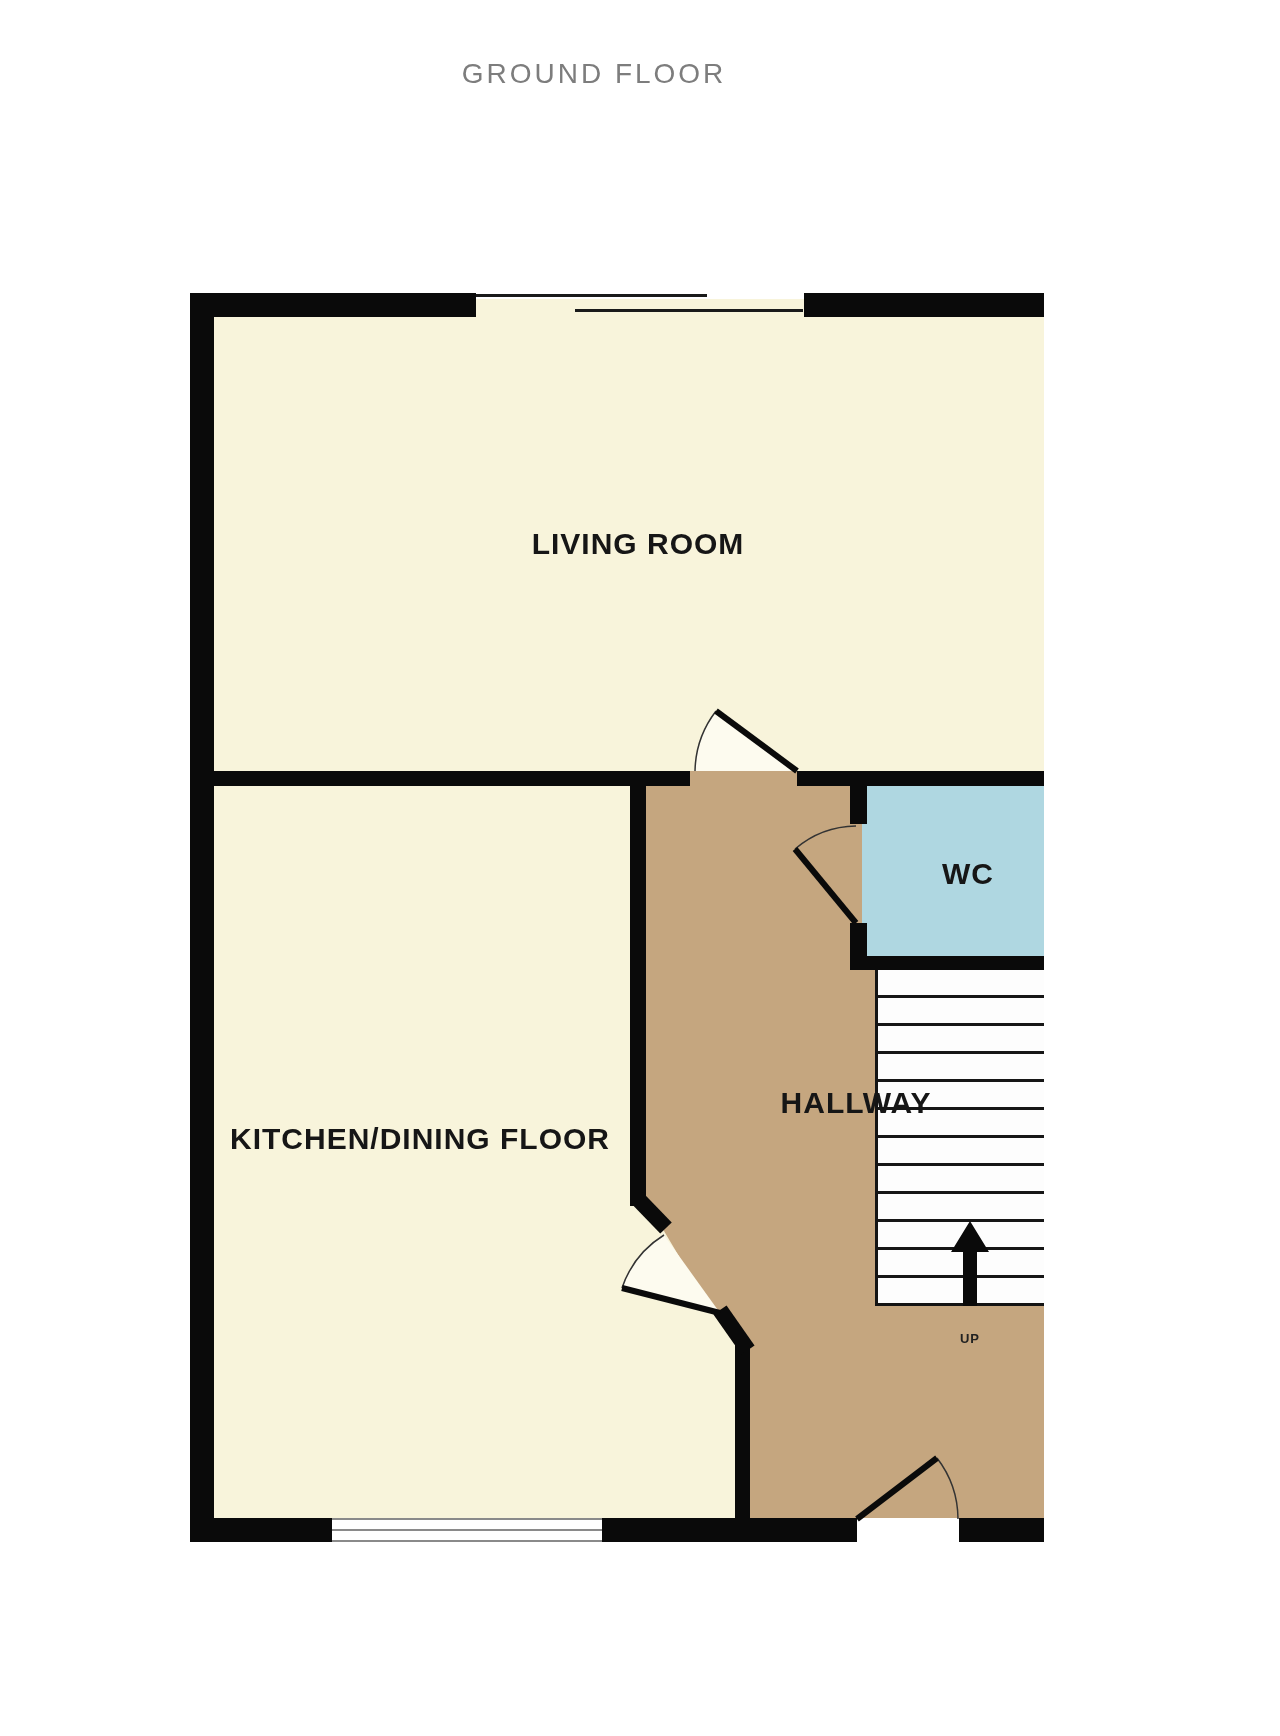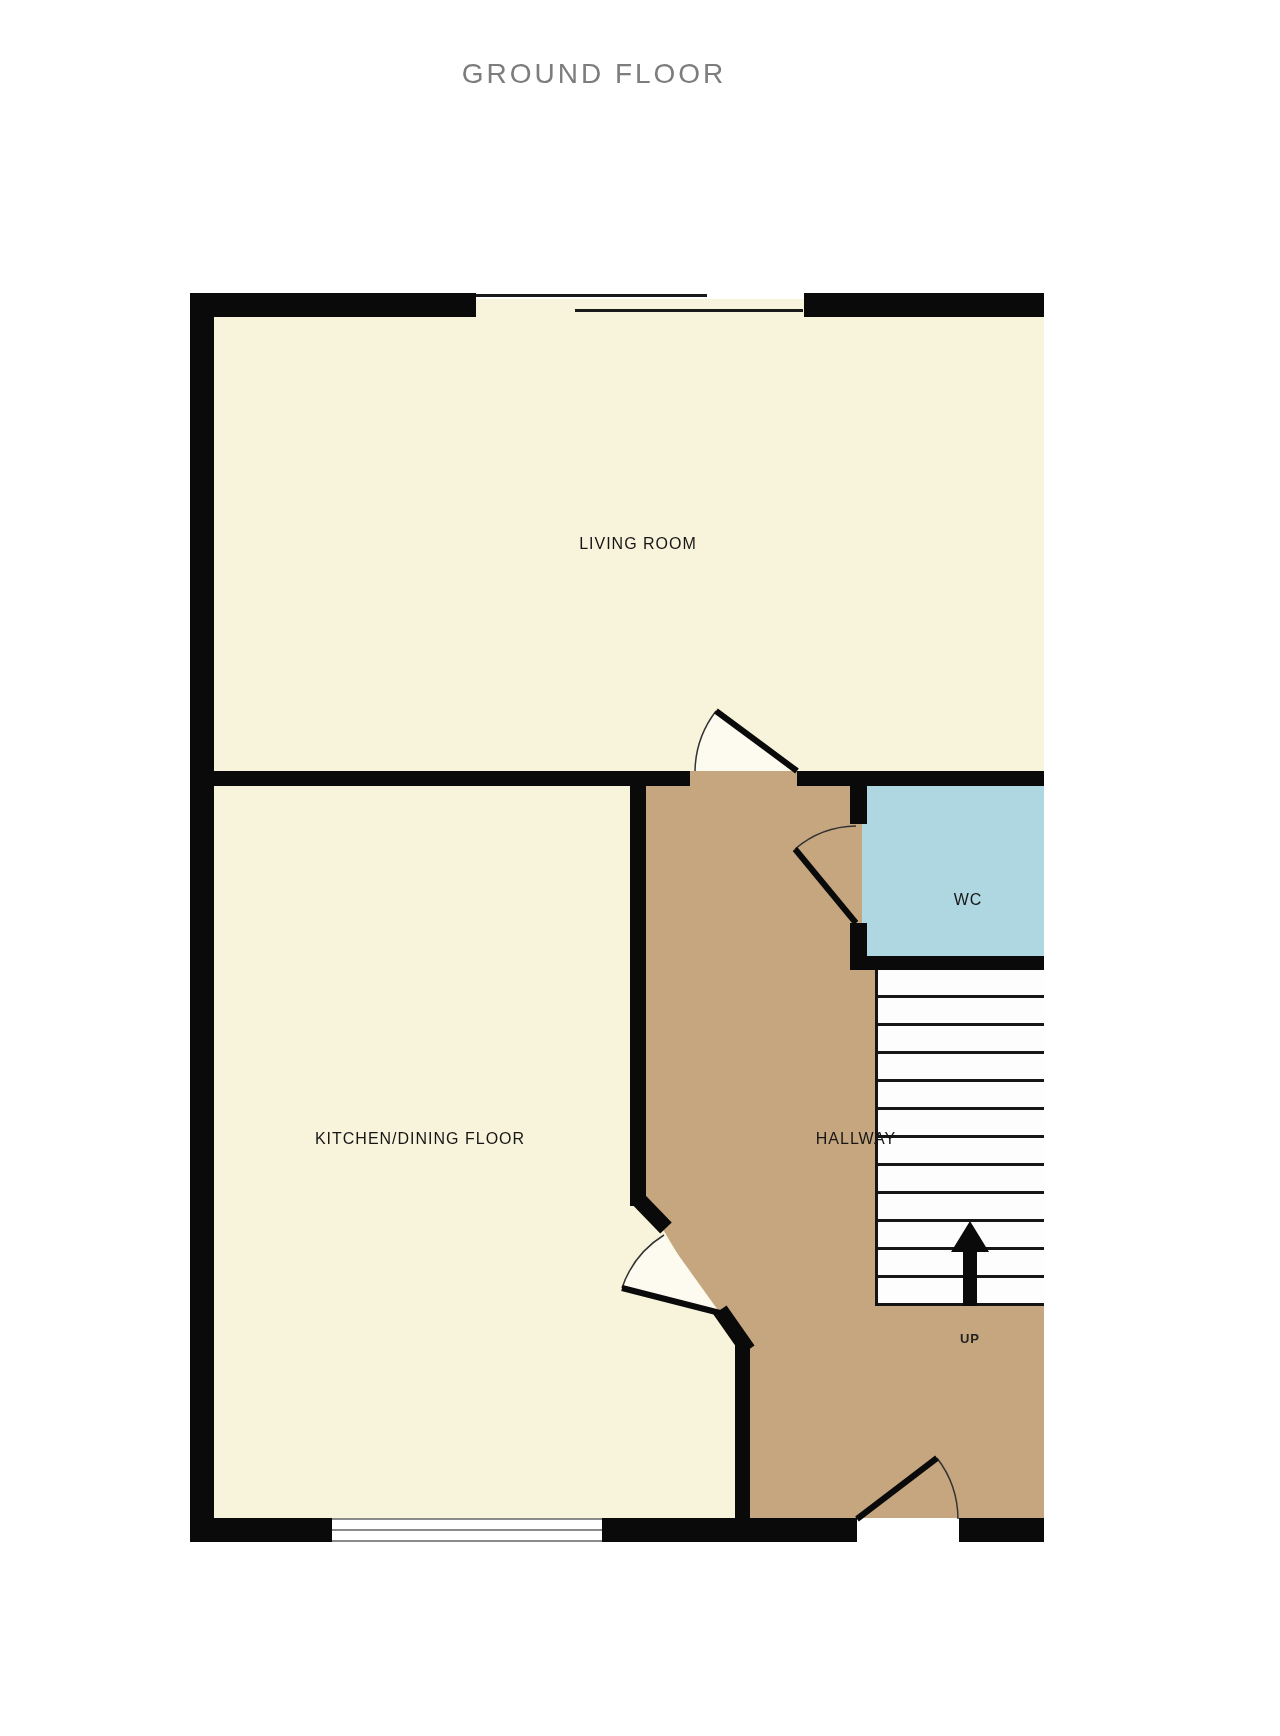--- a/index.html
+++ b/index.html
@@ -24,22 +24,22 @@
     border-left:3px solid #141414;border-bottom:3px solid #141414;
     background:repeating-linear-gradient(to bottom,#fdfdfd 0 25px,#161616 25px 28px);}
 
   
   .wall{position:absolute;background:#0a0a0a;}
   .win-line{position:absolute;background:#1a1a1a;height:3px;}
   .window-bottom{position:absolute;left:332px;top:1518px;width:270px;height:24px;
     background:linear-gradient(#8a8a8a 0 2px,#ffffff 2px 11px,#8a8a8a 11px 13px,#ffffff 13px 22px,#8a8a8a 22px 24px);}
 
   
-  .room-label{position:absolute;transform:translate(-50%,-50%);font-weight:normal;
-    font-size:16px;color:#161616;letter-spacing:1px;white-space:nowrap;z-index:30;}
+  .room-label{position:absolute;transform:translate(-50%,-50%);font-weight:bold;
+    font-size:30px;color:#161616;letter-spacing:1px;white-space:nowrap;z-index:30;}
   .up-label{position:absolute;transform:translate(-50%,-50%);font-weight:bold;
     font-size:13px;color:#222222;letter-spacing:1px;z-index:30;}
 
   .door-layer{position:absolute;left:0;top:0;z-index:20;}
 </style>
 </head>
 <body>
 
 <div class="stage">
 
@@ -100,18 +100,18 @@
       <g>
         <path d="M937,1458 A101,101 0 0 1 958,1519" fill="none" stroke="#333333" stroke-width="1.5"></path>
         <line x1="857" y1="1519" x2="937" y2="1458" stroke="#0a0a0a" stroke-width="6"></line>
       </g>
 
       <path fill="#0a0a0a" d="M970,1221 L989,1252 L977,1252 L977,1306 L963,1306 L963,1252 L951,1252 Z"></path>
     </svg>
 
     <div class="room-label" style="left:638px;top:544px;">LIVING ROOM</div>
     <div class="room-label" style="left:420px;top:1139px;">KITCHEN/DINING FLOOR</div>
-    <div class="room-label" style="left:856px;top:1139px;">HALLWAY</div>
-    <div class="room-label" style="left:968px;top:900px;">WC</div>
+    <div class="room-label" style="left:856px;top:1103px;">HALLWAY</div>
+    <div class="room-label" style="left:968px;top:874px;">WC</div>
     <div class="up-label" style="left:970px;top:1338px;">UP</div>
 
   </div>
 </div>
 
 </body></html>

